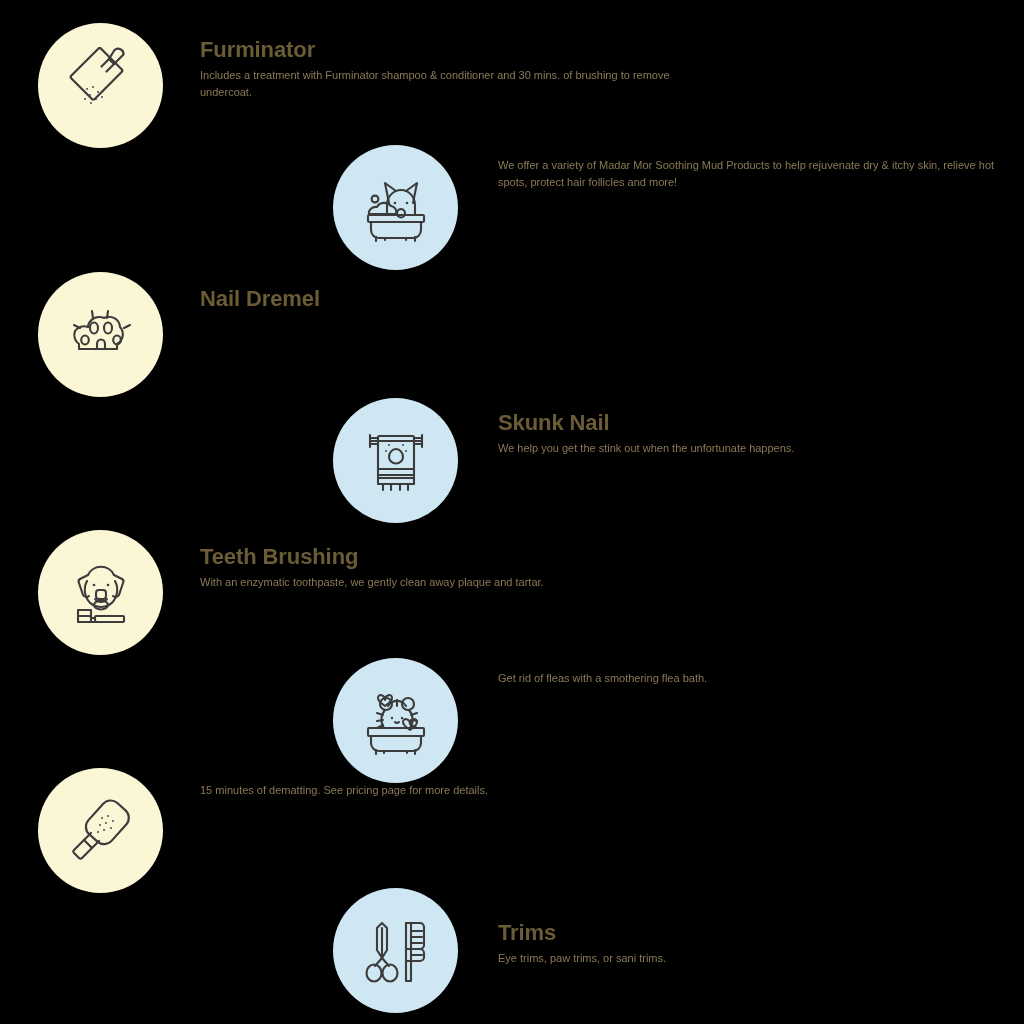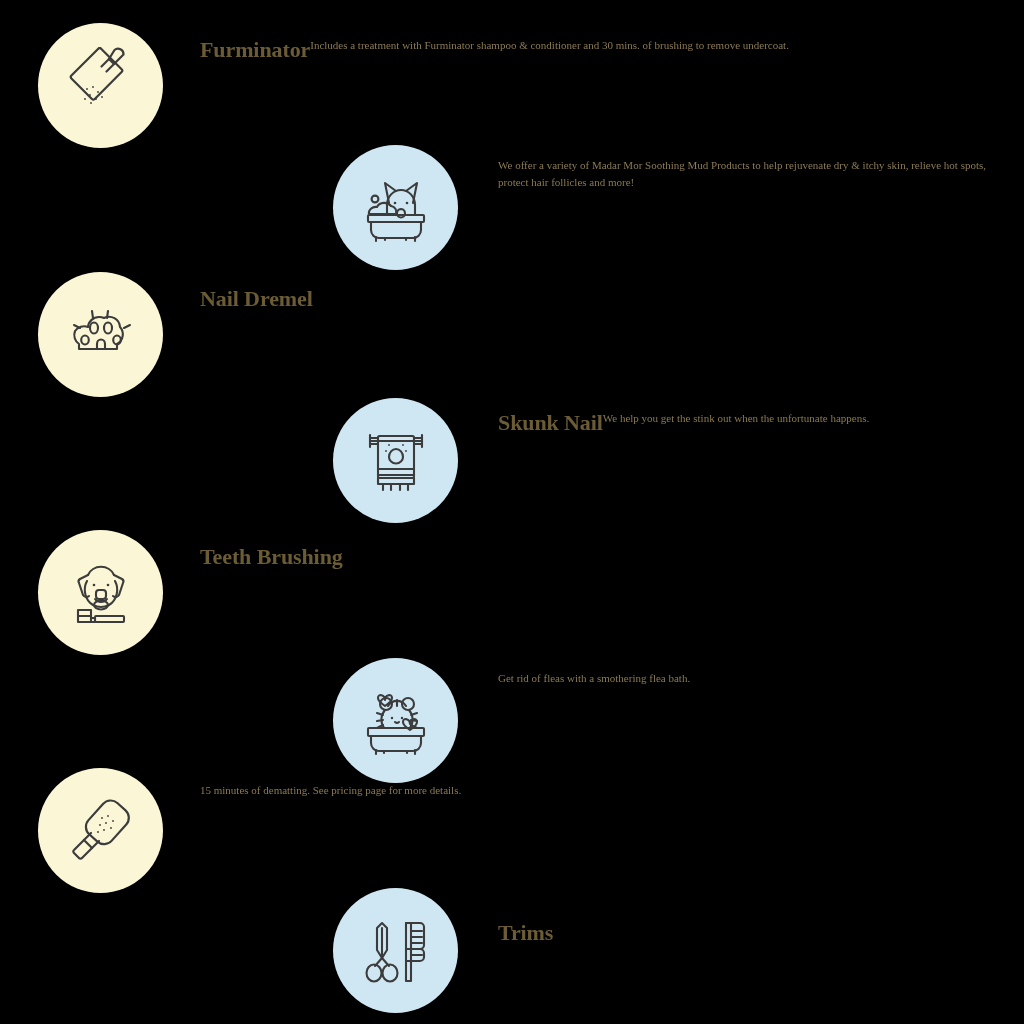--- a/index.html
+++ b/index.html
@@ -31,22 +31,21 @@
     display: flex;
     align-items: center;
     justify-content: center;
     box-sizing: border-box;
   }
   .icon-circle svg {
     display: block;
   }
   .service-text {
     display: flex;
-    flex-direction: row;
-    font-family: Liberation Serif, serif;
+    flex-direction: column;
   }
   .service-title {
     font-size: 22px;
     font-weight: bold;
     letter-spacing: -0.1px;
     color: #6b5c35;
     line-height: 1.15;
     margin: 0 0 5px 0;
     white-space: nowrap;
   }
@@ -204,20 +203,21 @@
           <ellipse cx="40" cy="52" rx="7" ry="4.5"></ellipse>
           <path d="M17 57 h13 v12 h-13 Z"></path>
           <path d="M17 63 h13"></path>
           <path d="M30 65 h4 v4 h-4"></path>
           <rect x="34" y="63" width="29" height="6" rx="1"></rect>
         </svg>
       </span>
     </div>
     <div class="service-text">
       <div class="service-title">Teeth Brushing</div>
+      <div class="service-desc" style="max-width:500px;">With an enzymatic toothpaste, we gently clean away plaque and tartar.</div>
     </div>
   </div>
 
   <div class="service-item row-right" style="left:333px; top:658px; width:700px;">
     <div class="icon-circle">
       <span>
         <svg width="82" height="82" viewBox="0 0 82 82" fill="none" stroke="#3c3c3c" stroke-width="2.1" stroke-linecap="round" stroke-linejoin="round">
           <path d="M33 26 a11 12 0 0 1 18 0"></path>
           <circle cx="31" cy="24" r="6"></circle>
           <circle cx="53" cy="24" r="6"></circle>
@@ -286,16 +286,17 @@
           <path d="M50 12 v58 h5 v-58 Z"></path>
           <path d="M55 20 h11"></path>
           <path d="M55 26 h11"></path>
           <path d="M55 32 h11"></path>
           <path d="M55 44 h11"></path>
         </svg>
       </span>
     </div>
     <div class="service-text" style="padding-top:32px;">
       <div class="service-title">Trims</div>
+      <div class="service-desc" style="max-width:520px;">Eye trims, paw trims, or sani trims.</div>
     </div>
   </div>
 
 </div>
 
 </body></html>

